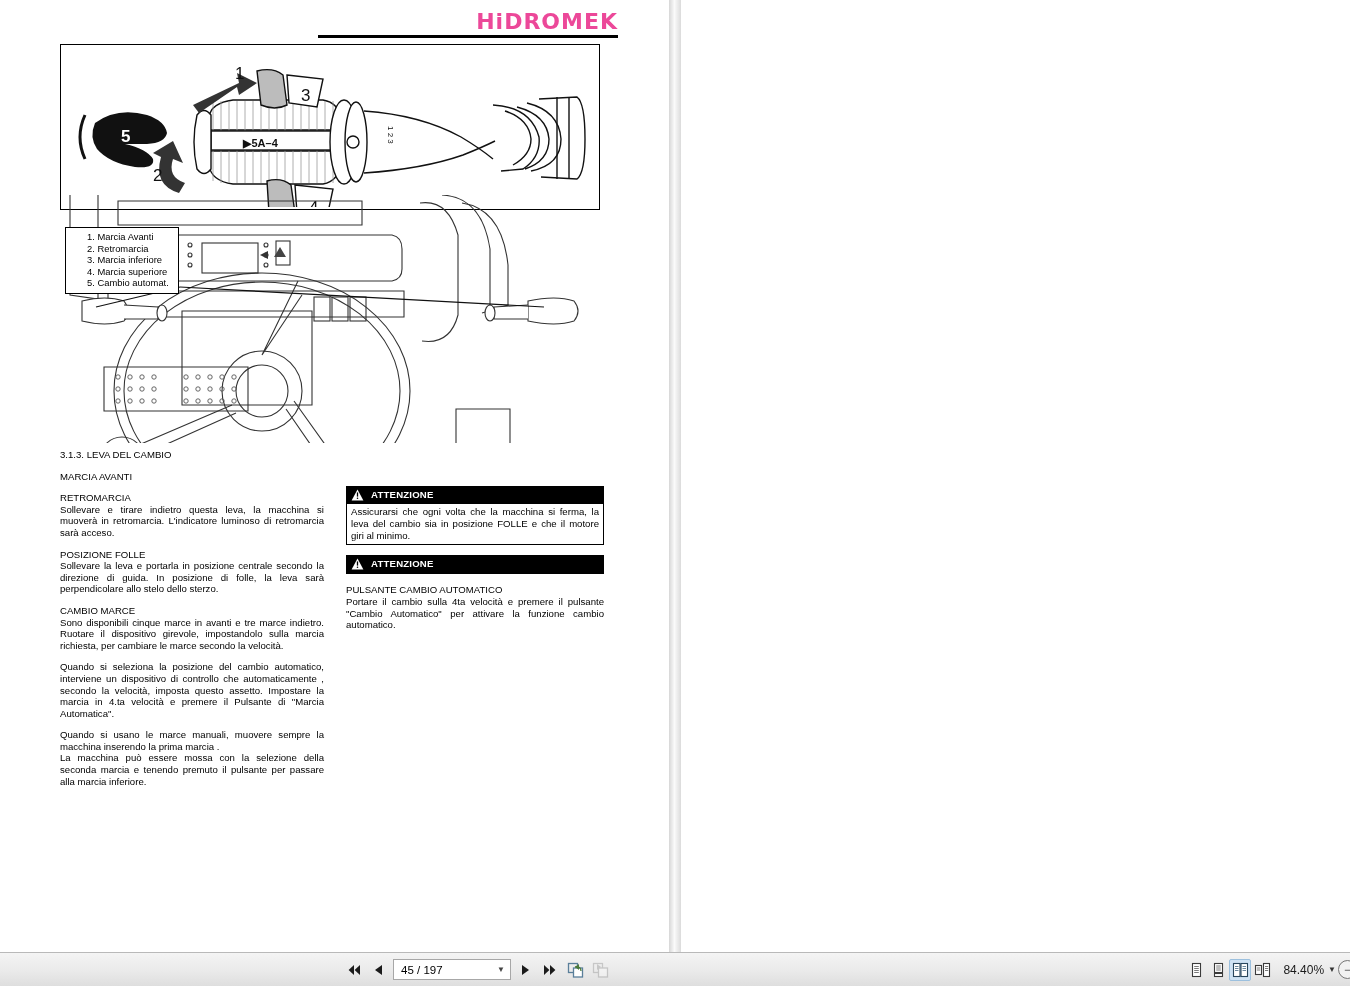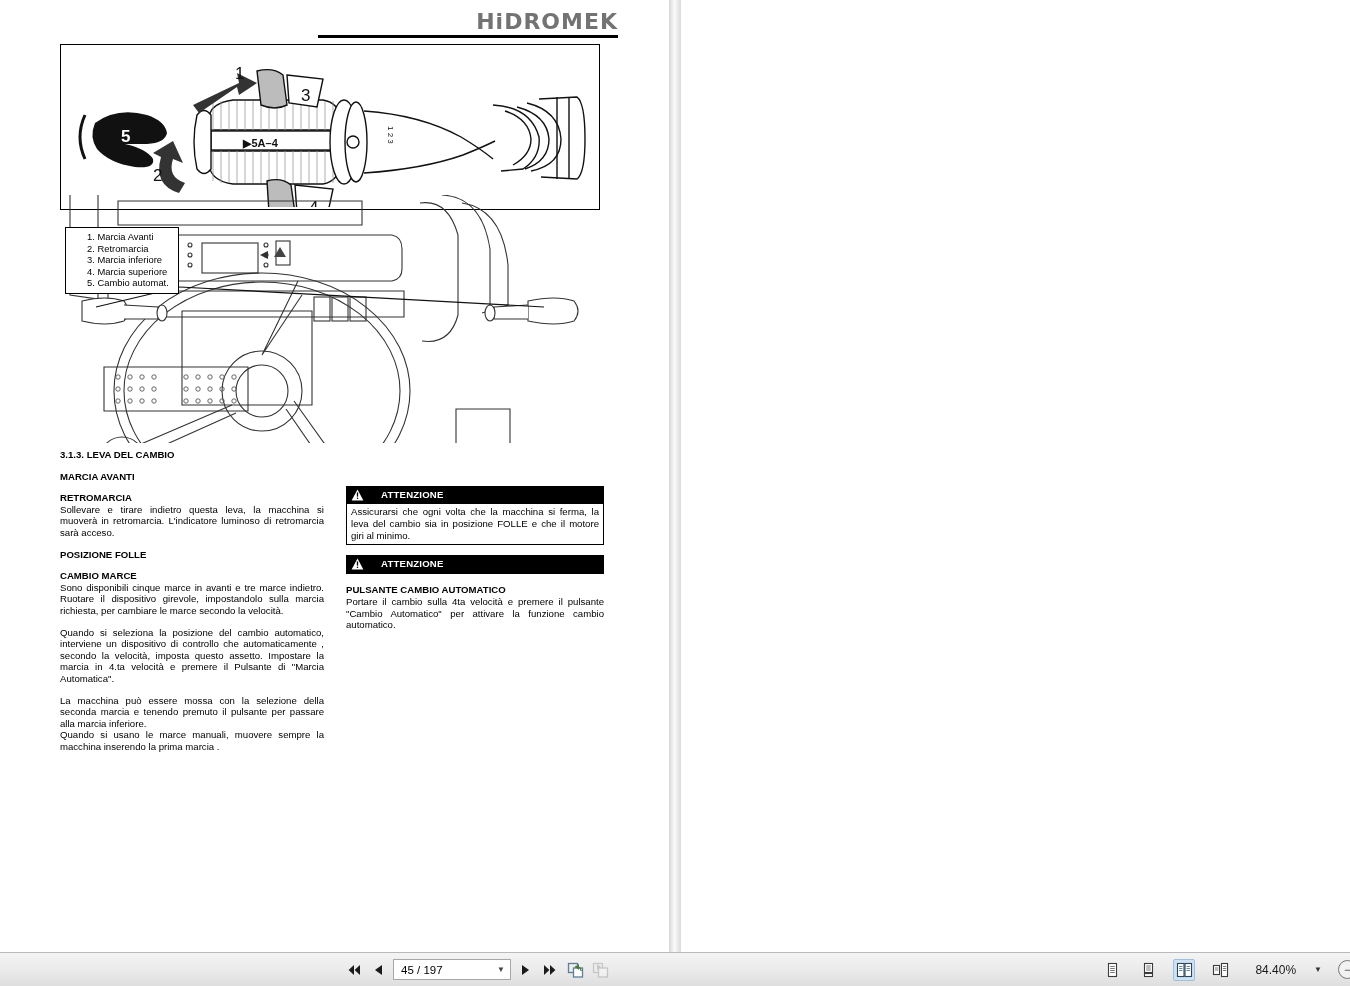--- a/index.html
+++ b/index.html
@@ -42,21 +42,21 @@
   
   .logo-wrap {
     position: absolute;
     height: 30px;
   }
   .logo-text {
     font-family: "DejaVu Sans", sans-serif;
     font-weight: bold;
     font-size: 22px;
     letter-spacing: 1.0px;
-    color: #737373;
+    color: #ec4899;
     line-height: 24px;
     white-space: nowrap;
   }
   .logo-rule {
     height: 3px;
     background: #000;
     margin-top: 1px;
   }
   #logo-left  { left: 318px; top: 10px; width: 300px; }
   #logo-left .logo-text { text-align: right; }
@@ -92,21 +92,21 @@
   
   .col {
     position: absolute;
     font-size: 9.6px;
     line-height: 11.6px;
     color: #000;
     text-align: justify;
   }
   .col p { margin: 0 0 0 0; }
   .h-sec {
-    font-weight: bold;
+    font-weight: normal;
     margin: 0;
   }
   .blank { height: 10px; }
 
   #col-l1 { left: 60px;  top: 449px; width: 264px; }
   #col-l2 { left: 346px; top: 486px; width: 258px; }
 
   
   .warn {
     border: 1.4px solid #000;
@@ -115,21 +115,21 @@
   }
   .warn-head {
     background: #000;
     color: #fff;
     font-weight: bold;
     font-size: 9.6px;
     line-height: 14px;
     padding: 1px 4px 2px 4px;
     display: flex;
     align-items: center;
-    gap: 17px;
+    gap: 7px;
     letter-spacing: 0.2px;
   }
   .tri {
     display: inline-block;
     position: relative;
     width: 13px; height: 12px;
     flex: 0 0 auto;
   }
   .tri svg { display: block; }
   .warn-body {
@@ -166,21 +166,21 @@
     left: 343px;
     display: flex;
     align-items: center;
     gap: 3px;
   }
   #tb-right {
     position: absolute;
     right: 0;
     display: flex;
     align-items: center;
-    gap: 14px;
+    gap: 0;
     padding-right: 2px;
   }
   .tb-btn {
     width: 22px; height: 22px;
     display: flex; align-items: center; justify-content: center;
     border: 1px solid transparent;
     border-radius: 2px;
     cursor: pointer;
   }
   .tb-btn.disabled { opacity: 0.38; cursor: default; }
@@ -391,28 +391,29 @@
 
       <div class="col" id="col-l1">
         <p class="h-sec">3.1.3. LEVA DEL CAMBIO</p>
         <div class="blank"></div>
         <p class="h-sec">MARCIA AVANTI</p>
         <div class="blank"></div>
         <p class="h-sec">RETROMARCIA</p>
         <p>Sollevare e tirare indietro questa leva, la macchina si muoverà in retromarcia. L'indicatore luminoso di retromarcia sarà acceso.</p>
         <div class="blank"></div>
         <p class="h-sec">POSIZIONE FOLLE</p>
+        <p>Sollevare la leva e portarla in posizione centrale secondo la direzione di guida. In posizione di folle, la leva sarà perpendicolare allo stelo dello sterzo.</p>
         <div class="blank"></div>
         <p class="h-sec">CAMBIO MARCE</p>
         <p>Sono disponibili  cinque marce in avanti e tre marce indietro. Ruotare il dispositivo girevole, impostandolo sulla marcia richiesta, per cambiare le marce secondo la velocità.</p>
         <div class="blank"></div>
         <p>Quando si seleziona la posizione del cambio automatico, interviene un dispositivo di controllo che automaticamente , secondo la velocità, imposta questo assetto. Impostare la marcia in 4.ta velocità e premere il Pulsante di "Marcia Automatica".</p>
         <div class="blank"></div>
+        <p>Quando si usano le marce manuali, muovere sempre la macchina inserendo la prima marcia .</p>
         <p>La macchina può essere mossa con la selezione della seconda marcia e tenendo premuto il pulsante per passare alla marcia inferiore.</p>
-        <p>Quando si usano le marce manuali, muovere sempre la macchina inserendo la prima marcia .</p>
       </div>
 
       <div class="col" id="col-l2">
         <div class="warn">
           <div class="warn-head">
             <span class="tri">
               <svg width="13" height="12" viewBox="0 0 13 12">
                   <path d="M6.5 0.6 L12.4 11.4 L0.6 11.4 Z" fill="#fff"></path>
                   <path d="M6.5 3.4 L6.5 7.6" stroke="#000" stroke-width="1.3"></path>
                   <circle cx="6.5" cy="9.3" r="0.8" fill="#000"></circle>

